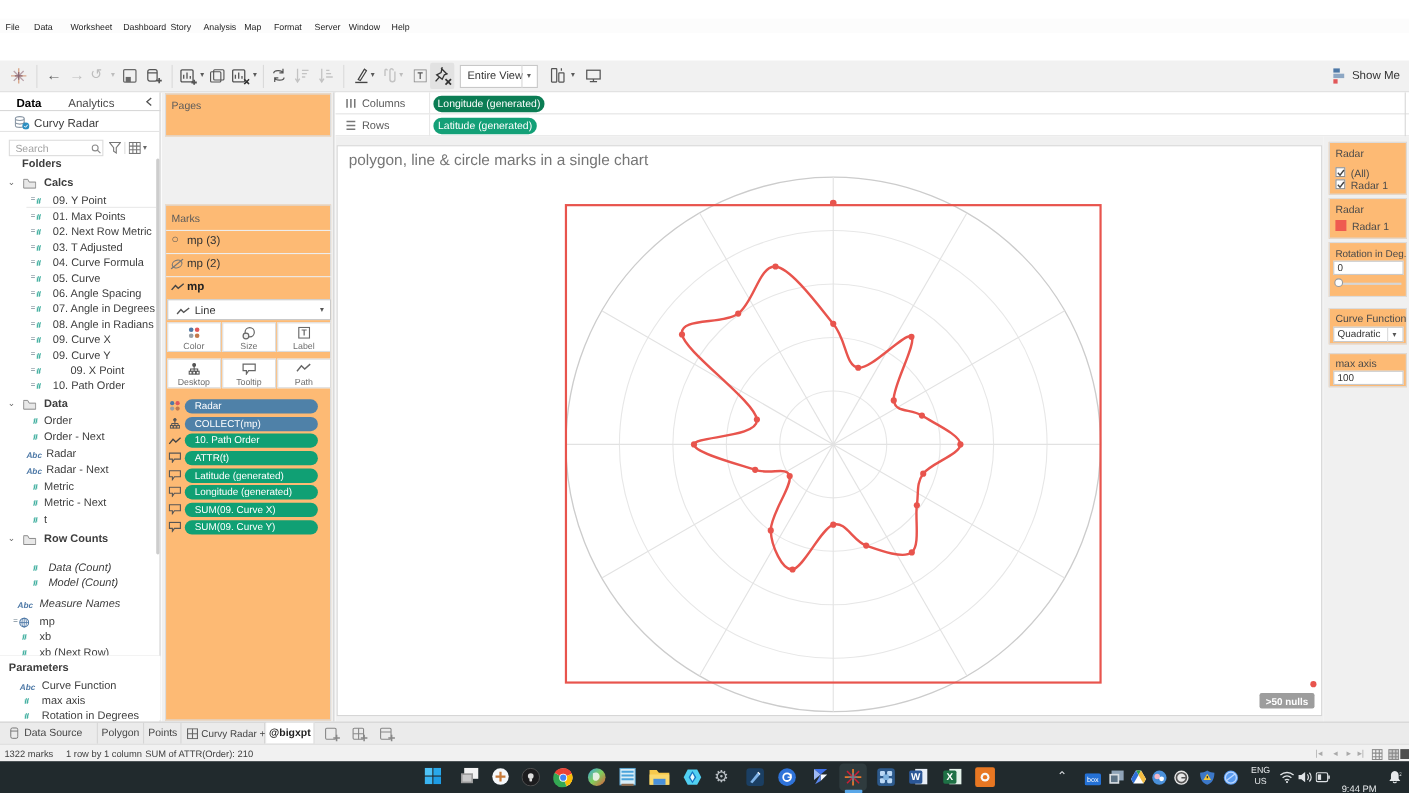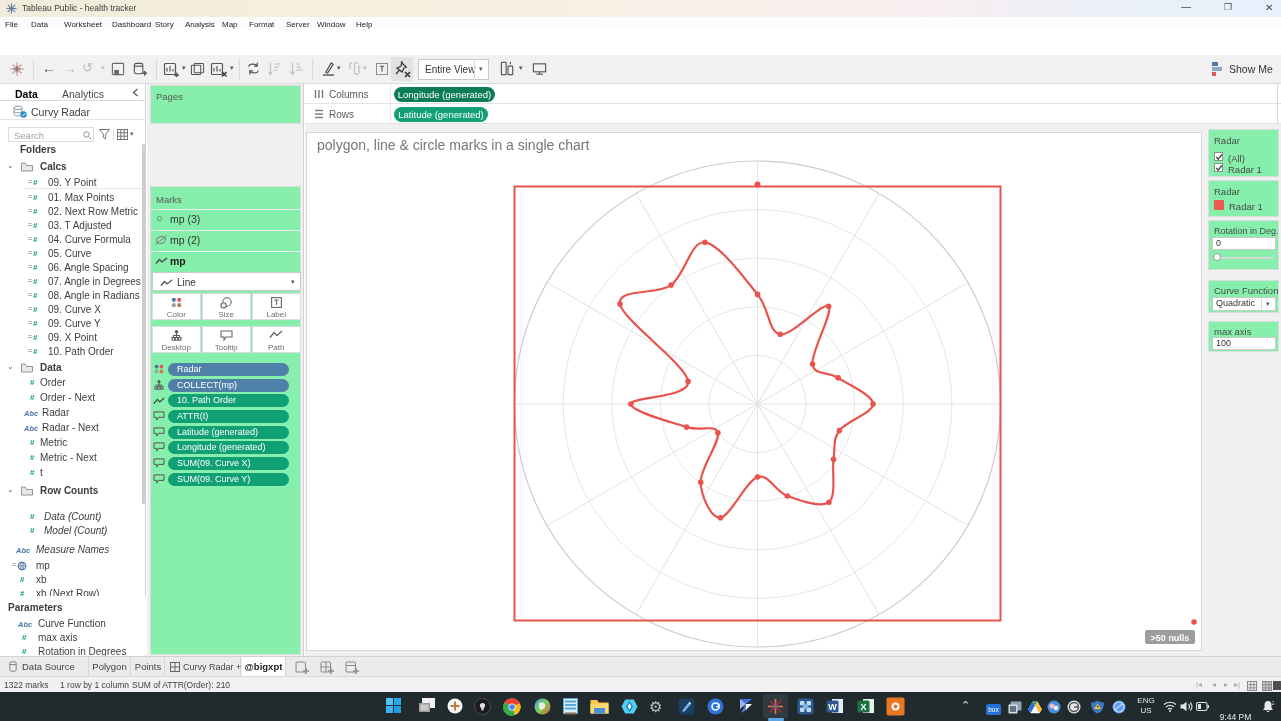--- a/index.html
+++ b/index.html
@@ -19,21 +19,21 @@
 #bluebar .bt { position:absolute; left:35px; top:7px; font-size:9px; color:#2d8fc1; letter-spacing:0.3px; }
 #bluebar .buy { position:absolute; right:23px; top:8px; font-size:9.5px; color:#2d8fc1; }
 
 #toolbar { left:0; top:55px; width:1281px; height:29px; background:#f1f1f1; border-bottom:1px solid #dcdcdc; }
 .tsep { position:absolute; top:4px; width:1px; height:21px; background:#dadada; }
 .ticon { position:absolute; color:#595959; }
 .ticon.dis { color:#bdbdbd; }
 
 #leftpanel { left:0; top:84px; width:146px; height:572px; background:#fff; border-right:1px solid #d0d0d0; }
 #midpanel { left:147px; top:84px; width:157px; height:572px; background:#f0f0f0; border-right:1px solid #d0d0d0; }
-.card { position:absolute; background:#86efac; border:1px solid #dcdcdc; }
+.card { position:absolute; background:#fdba74; border:1px solid #dcdcdc; }
 .cardlabel { font-size:9.5px; color:#5a5a5a; }
 
 #shelves { left:305px; top:84px; width:976px; height:40px; background:#fff; }
 .shelfrow { position:absolute; left:0; width:976px; height:20px; border-bottom:1px solid #e3e3e3; }
 .shelflabel { position:absolute; font-size:10px; color:#5a5a5a; }
 
 .pill { position:absolute; border-radius:8px; color:#fff; font-size:9.5px; text-align:center; line-height:15px; height:15px; }
 .mpill { position:absolute; border-radius:7px; color:#fff; font-size:9px; text-align:center; line-height:13px; height:13px; left:17px; width:121px; text-align:left; padding-left:9px; }
 .pgreen { background:#10a074; }
 .pblue { background:#4f81a8; }
@@ -53,34 +53,20 @@
 #taskbar { left:0; top:692px; width:1281px; height:29px; background:#212a2d; }
 
 .treeitem { position:absolute; font-size:10px; color:#3d3d3d; white-space:nowrap; }
 .ticn { font-size:8px; color:#0c9985; font-weight:bold; }
 .bold { font-weight:bold; }
 .ital { font-style:italic; }
 </style>
 </head>
 <body>
 <div id="app">
-  <div id="titlebar" class="abs">
-    <svg class="abs" style="left:6px;top:3px" width="11" height="11" viewBox="0 0 11 11">
-        <g stroke="#5f7fa8" stroke-width="1.1">
-          <line x1="5.5" y1="0.5" x2="5.5" y2="10.5"></line>
-          <line x1="0.5" y1="5.5" x2="10.5" y2="5.5"></line>
-          <line x1="1.8" y1="1.8" x2="9.2" y2="9.2"></line>
-          <line x1="9.2" y1="1.8" x2="1.8" y2="9.2"></line>
-        </g>
-      </svg>
-    <span class="ttext">Tableau Public - health tracker</span>
-    <span class="winctl" style="left:1181px;top:1px">—</span>
-    <span class="winctl" style="left:1224px;font-size:9px">❐</span>
-    <span class="winctl" style="left:1265px">✕</span>
-  </div>
   <div id="menubar" class="abs">
       <span style="position:absolute;left:5px;top:3px">File</span>
       <span style="position:absolute;left:31px;top:3px">Data</span>
       <span style="position:absolute;left:64px;top:3px">Worksheet</span>
       <span style="position:absolute;left:112px;top:3px">Dashboard</span>
       <span style="position:absolute;left:155px;top:3px">Story</span>
       <span style="position:absolute;left:185px;top:3px">Analysis</span>
       <span style="position:absolute;left:222px;top:3px">Map</span>
       <span style="position:absolute;left:249px;top:3px">Format</span>
       <span style="position:absolute;left:286px;top:3px">Server</span>
@@ -298,21 +284,21 @@
       <span class="abs ticn" style="left:33px;top:207px">#</span>
       <span class="abs treeitem" style="left:48px;top:206px">08. Angle in Radians</span>
       <span class="abs ticn" style="left:28px;top:221px;color:#9aa7b0;font-size:7px">=</span>
       <span class="abs ticn" style="left:33px;top:221px">#</span>
       <span class="abs treeitem" style="left:48px;top:220px">09. Curve X</span>
       <span class="abs ticn" style="left:28px;top:235px;color:#9aa7b0;font-size:7px">=</span>
       <span class="abs ticn" style="left:33px;top:235px">#</span>
       <span class="abs treeitem" style="left:48px;top:234px">09. Curve Y</span>
       <span class="abs ticn" style="left:28px;top:249px;color:#9aa7b0;font-size:7px">=</span>
       <span class="abs ticn" style="left:33px;top:249px">#</span>
-      <span class="abs treeitem" style="left:48px;top:248px">09. X Point</span>
+      <span class="abs treeitem" style="left:64px;top:248px">09. X Point</span>
       <span class="abs ticn" style="left:28px;top:263px;color:#9aa7b0;font-size:7px">=</span>
       <span class="abs ticn" style="left:33px;top:263px">#</span>
       <span class="abs treeitem" style="left:48px;top:262px">10. Path Order</span>
       <div class="abs" style="left:24px;top:104px;width:118px;height:1px;background:#e9e9e9"></div>
       <span class="abs" style="left:7px;top:278px;font-size:8px;color:#666">⌄</span>
       <svg class="abs" style="left:21px;top:279px" width="12" height="10" viewBox="0 0 12 10">
         <path d="M0.5 2 L0.5 9 L11.5 9 L11.5 3.5 L5.5 3.5 L4.2 1 L0.5 1 Z" fill="#e8e8e8" stroke="#8b8b8b" stroke-width="0.9"></path>
       </svg>
       <span class="abs treeitem bold" style="left:40px;top:278px">Data</span>
       <span class="abs ticn" style="left:30px;top:294px">#</span>

